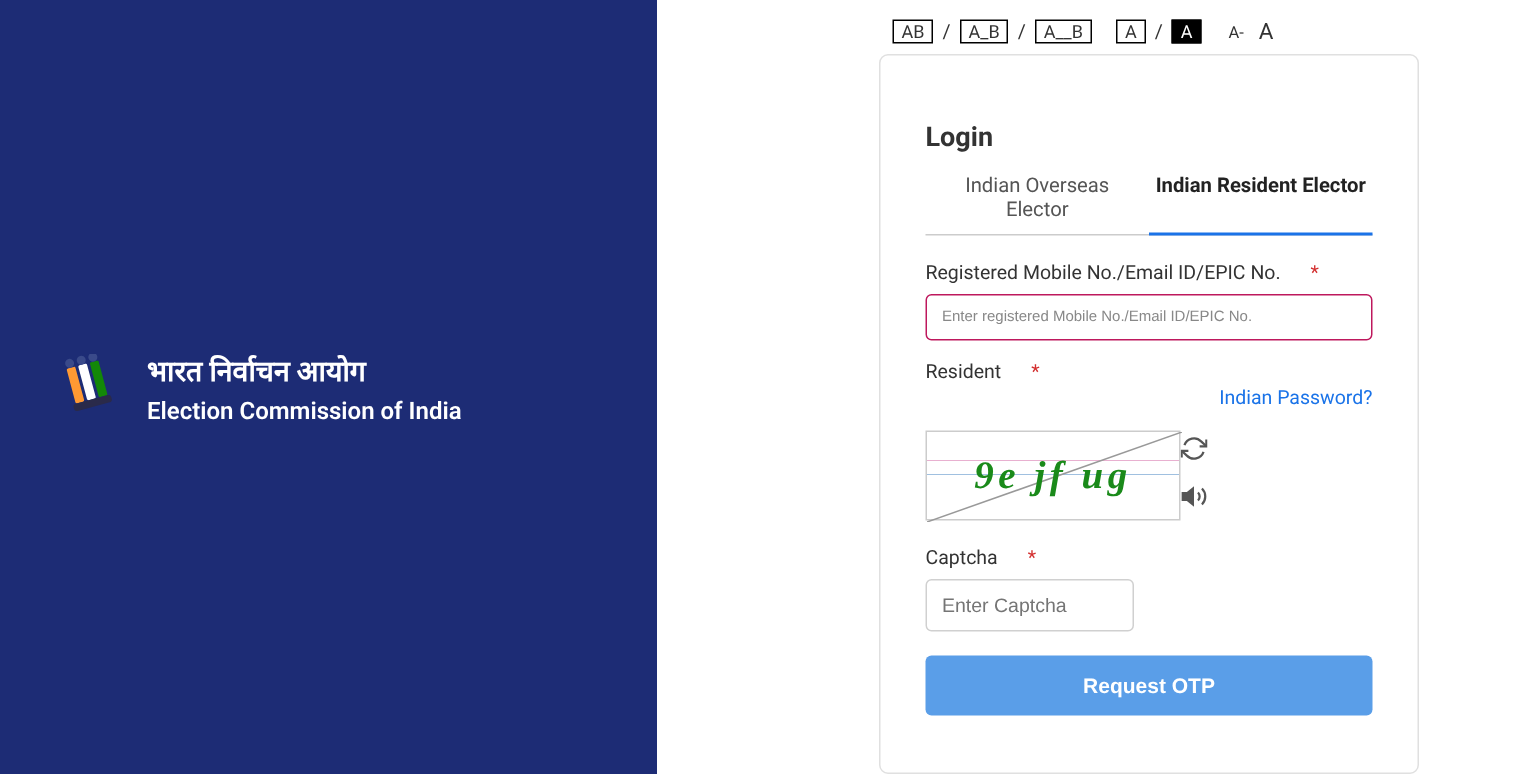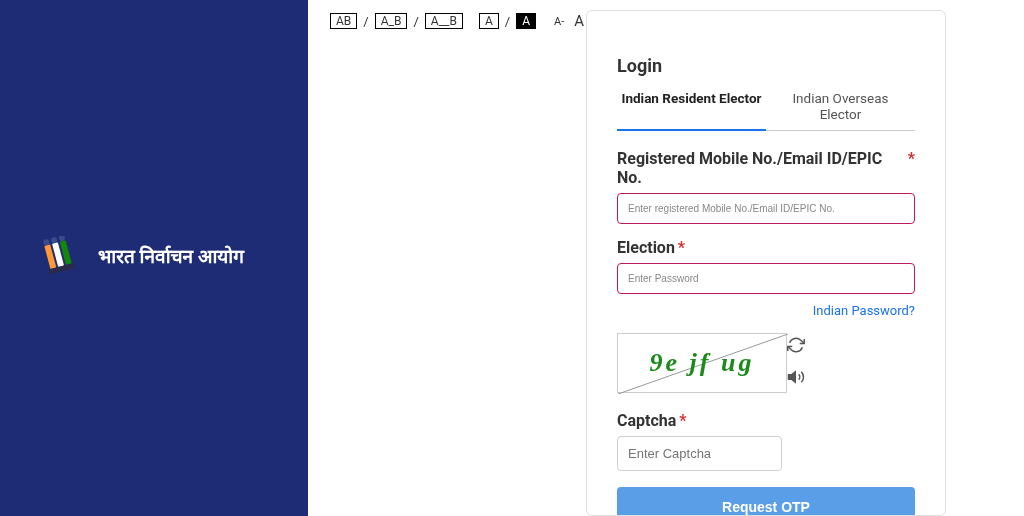--- a/index.html
+++ b/index.html
@@ -1,48 +1,48 @@
 <!DOCTYPE html>
 <html><head>
 <meta charset="utf-8">
 <style>
 * { margin: 0; padding: 0; box-sizing: border-box; }
 body { font-family: -apple-system, BlinkMacSystemFont, "Segoe UI", Roboto, sans-serif; color: #333; }
 .container { display: flex; width: 1024px; height: 516px; }
-.left-panel { width: 516px; background: #1d2c75; display: flex; align-items: center; padding-left: 42px; }
+.left-panel { width: 438px; background: #1d2c75; display: flex; align-items: center; padding-left: 42px; }
 .brand { display: flex; align-items: center; gap: 18px; }
 .brand-text { color: #fff; }
 .brand-hindi { font-size: 19px; font-weight: 600; margin-bottom: 4px; }
 .brand-english { font-size: 16px; font-weight: 600; }
-.right-panel { flex: 1; background: #fff; position: relative; padding: 10px 38px 0 22px; display: flex; flex-direction: row; }
+.right-panel { flex: 1; background: #fff; position: relative; padding: 10px 38px 0 22px; display: flex; flex-direction: column; align-items: center; }
 .acc-bar { display: flex; justify-content: flex-end; align-items: center; gap: 6px; font-size: 13px; height: 22px; margin-bottom: 4px; }
 .acc-box { border: 1px solid #000; padding: 1px 5px; font-size: 12px; cursor: pointer; line-height: 1; display: inline-flex; align-items: center; }
 .acc-box.inverted { background: #000; color: #fff; }
 .acc-sep { font-size: 13px; }
 .acc-plain { font-size: 13px; cursor: pointer; padding: 0 2px; }
 .login-card { border: 1px solid #e0e0e0; border-radius: 6px; padding: 28px 30px; width: 360px; margin-left: auto; margin-right: 40px; overflow: hidden; flex: 1; }
 .login-title { font-size: 18px; font-weight: 700; margin-bottom: 6px; margin-top: 16px; }
 .signup-row { font-size: 13px; color: #555; margin-bottom: 14px; }
 .signup-link { color: #1a73e8; cursor: pointer; font-weight: 500; }
 .tabs { display: flex; border-bottom: 1px solid #ccc; margin-bottom: 18px; }
 .tab { flex: 1; text-align: center; padding: 8px 4px; font-size: 13.5px; cursor: pointer; color: #555; }
 .tab.active { font-weight: 700; color: #222; border-bottom: 2px solid #1a73e8; margin-bottom: -1px; }
-.field-label { font-size: 16px; font-weight: 700; margin-bottom: 6px; display: flex; gap: 3px; }
+.field-label { font-size: 13px; font-weight: 400; margin-bottom: 6px; display: flex; gap: 20px; }
 .req { color: #d32f2f; }
 .field-input { width: 100%; padding: 9px 10px; border: 1px solid #be185d; border-radius: 4px; font-size: 10px; margin-bottom: 14px; color: #8b5cf6; background: #fff; }
 .field-input::placeholder { color: #888; }
 .forgot-row { text-align: right; margin-top: -8px; margin-bottom: 14px; }
 .forgot-link { color: #1a73e8; font-size: 13px; cursor: pointer; }
 .captcha-row { display: flex; align-items: center; gap: 0; margin-bottom: 18px; }
 .captcha-box { border: 1px solid #ccc; width: 170px; height: 60px; position: relative; background: linear-gradient(to bottom, transparent 0%, transparent 32%, #e8b0d0 32%, #e8b0d0 33%, transparent 33%, transparent 48%, #a0c0e0 48%, #a0c0e0 49%, transparent 49%, transparent 65%, #e8b0d0 65%, #e8b0d0 66%, transparent 66%); }
 .captcha-text { font-family: cursive; font-style: italic; font-size: 26px; color: #1a8a1a; font-weight: 600; position: absolute; top: 50%; left: 50%; transform: translate(-50%, -50%); letter-spacing: 3px; white-space: nowrap; }
 .captcha-slash { position: absolute; top: 0; left: 0; width: 170px; height: 60px; }
 .captcha-icons { display: flex; flex-direction: column; gap: 10px; }
 .icon-btn { cursor: pointer; color: #555; }
-.captcha-input { width: 165px; padding: 9px 10px; border: 1px solid #d0d0d0; border-radius: 4px; font-size: 13px; color: #888; }
+.captcha-input { width: 139px; padding: 9px 10px; border: 1px solid #d0d0d0; border-radius: 4px; font-size: 13px; color: #888; }
 .submit-btn { width: 100%; padding: 12px; background: #5a9ee8; color: #fff; border: none; border-radius: 4px; font-size: 14px; font-weight: 600; cursor: pointer; margin-top: 16px; }
 </style>
 </head>
 <body>
 
 <div class="container">
   <div class="left-panel">
     <div class="brand">
       <svg width="38" height="44" viewBox="0 0 38 44">
         <g transform="rotate(-15 19 22)">
@@ -50,20 +50,21 @@
           <rect x="14" y="6" width="6" height="24" fill="#ffffff" rx="1"></rect>
           <rect x="22" y="6" width="6" height="24" fill="#138808" rx="1"></rect>
           <circle cx="9" cy="3" r="3" fill="#3a4a8a"></circle>
           <circle cx="17" cy="3" r="3" fill="#3a4a8a"></circle>
           <circle cx="25" cy="3" r="3" fill="#3a4a8a"></circle>
           <rect x="4" y="30" width="26" height="5" fill="#2a2a4a" rx="2"></rect>
         </g>
       </svg>
       <div class="brand-text">
         <div class="brand-hindi">भारत निर्वाचन आयोग</div>
+        <div class="brand-english">Election Commission of India</div>
       </div>
     </div>
   </div>
 
   <div class="right-panel">
     <div class="acc-bar">
       <span class="acc-box">AB</span>
       <span class="acc-sep">/</span>
       <span class="acc-box">A_B</span>
       <span class="acc-sep">/</span>
@@ -74,35 +75,34 @@
       <span class="acc-box inverted">A</span>
       <span style="width:4px"></span>
       <span class="acc-plain" style="font-size:11px">A-</span>
       <span class="acc-plain" style="font-size:15px">A</span>
     </div>
 
     <div class="login-card">
       <div class="login-title">Login</div>
 
       <div class="tabs">
+        <div class="tab">Indian Overseas Elector</div>
         <div class="tab active">Indian Resident Elector</div>
-        <div class="tab">Indian Overseas Elector</div>
       </div>
 
       <div class="field-label">
         <span>Registered Mobile No./Email ID/EPIC No.</span>
           <span class="req">*</span>
       </div>
       <input class="field-input" placeholder="Enter registered Mobile No./Email ID/EPIC No." style="">
 
       <div class="field-label">
-        <span>Election</span>
+        <span>Resident</span>
           <span class="req">*</span>
       </div>
-      <input class="field-input" type="password" placeholder="Enter Password" style="">
       <div class="forgot-row">
         <span class="forgot-link">Indian Password?</span>
       </div>
 
       <div class="captcha-row">
         <div class="captcha-box">
           <svg class="captcha-slash" viewBox="0 0 170 60">
               <line x1="0" y1="60" x2="170" y2="0" stroke="#999" stroke-width="1"></line>
             </svg>
           <span class="captcha-text">9e jf ug</span>

